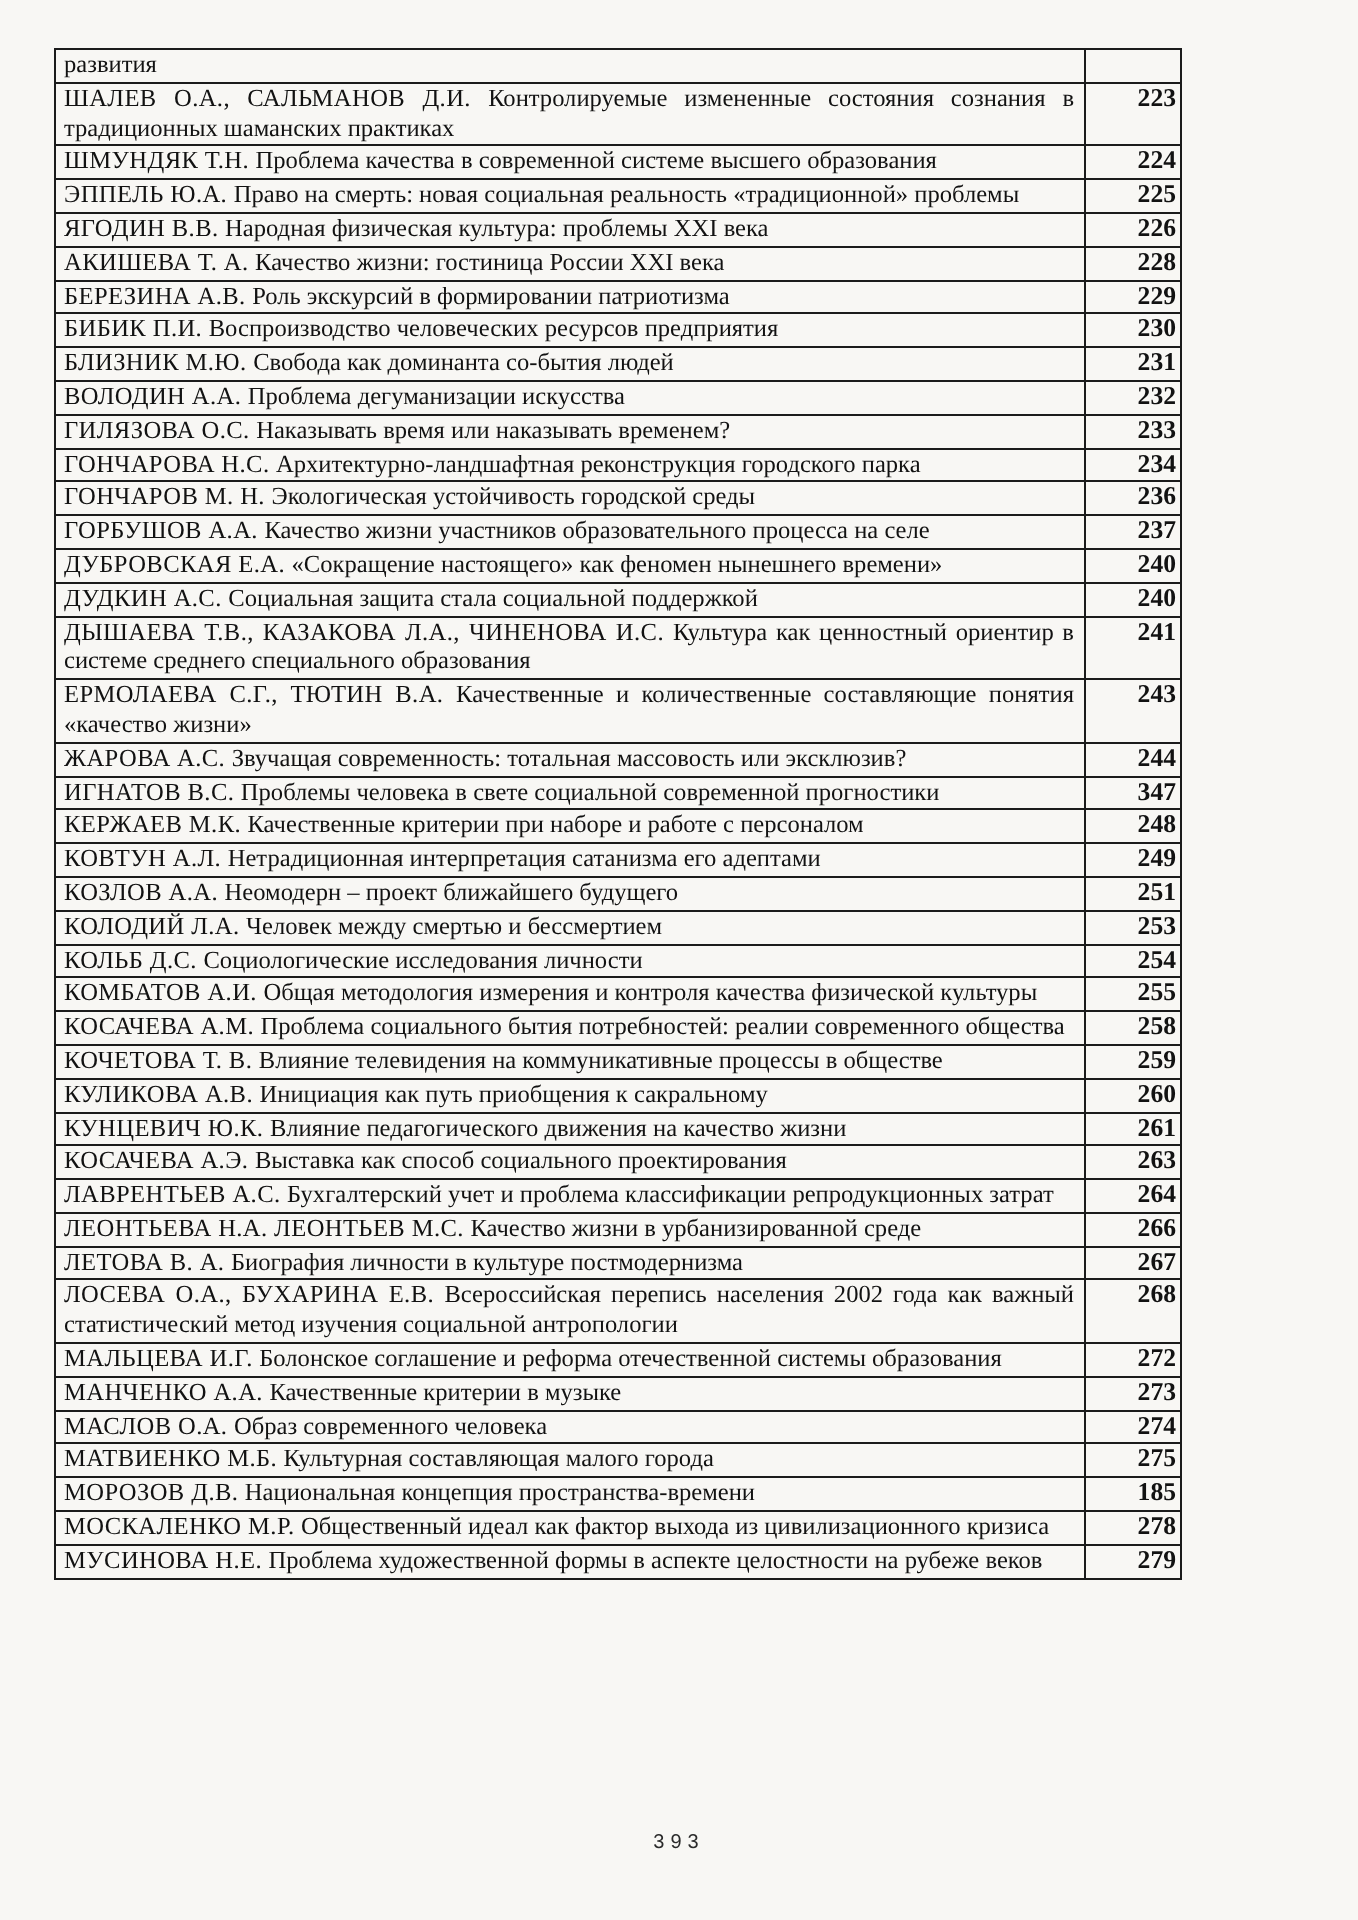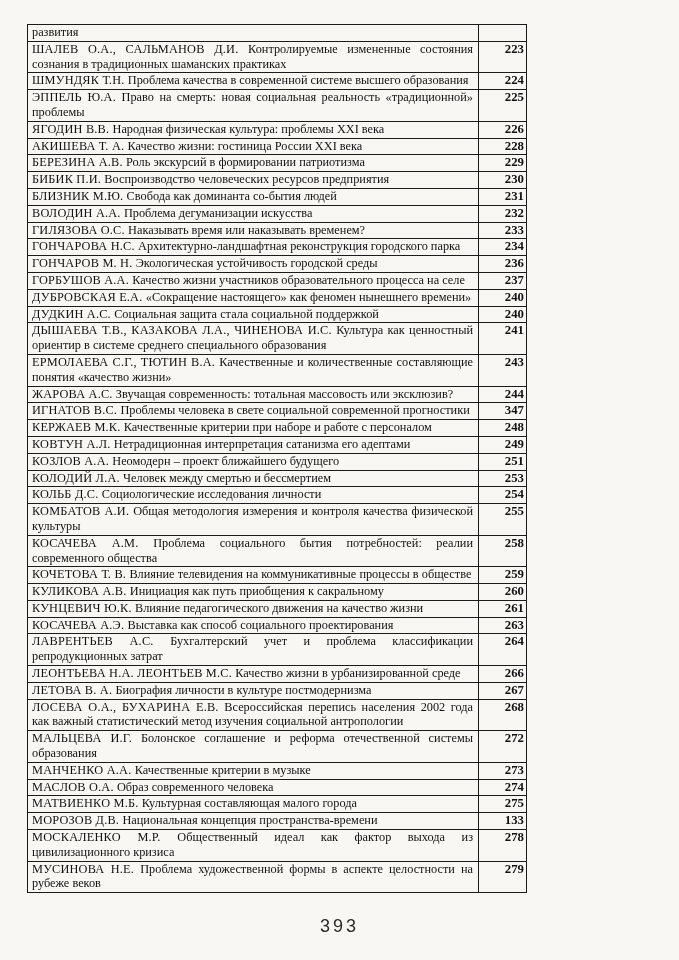--- a/index.html
+++ b/index.html
@@ -16,21 +16,21 @@
   }
   .page {
     position: absolute;
     inset: 0;
     background: #f8f7f4;
   }
   .toc-table {
     position: absolute;
     left: 27px;
     top: 24px;
-    width: 500px;
+    width: 564px;
     border-collapse: collapse;
     table-layout: fixed;
   }
   .toc-table td {
     border: 1.6px solid #1b1b1b;
     vertical-align: top;
   }
   .entry-cell {
     padding: 0 5px 1px 4px;
     font-size: 12.3px;
@@ -54,21 +54,21 @@
     color: #121212;
     padding: 0 2px;
   }
   .footer {
     position: absolute;
     left: 0;
     right: 0;
     top: 916px;
     text-align: center;
     font-family: "Liberation Sans", sans-serif;
-    font-size: 18px;
+    font-size: 10px;
     letter-spacing: 3px;
     color: #2a2a2a;
   }
 </style>
 </head>
 <body>
 
 <div class="page">
 
   <table class="toc-table">
@@ -269,21 +269,21 @@
     <td class="page-cell">274</td>
   </tr>
 
   <tr>
     <td class="entry-cell"><span class="entry-authors">МАТВИЕНКО М.Б. </span><span class="entry-title">Культурная составляющая малого города</span></td>
     <td class="page-cell">275</td>
   </tr>
 
   <tr>
     <td class="entry-cell"><span class="entry-authors">МОРОЗОВ Д.В. </span><span class="entry-title">Национальная  концепция пространства-времени</span></td>
-    <td class="page-cell">133</td>
+    <td class="page-cell">185</td>
   </tr>
 
   <tr>
     <td class="entry-cell"><span class="entry-authors">МОСКАЛЕНКО М.Р. </span><span class="entry-title">Общественный идеал как фактор выхода из цивилизационного кризиса</span></td>
     <td class="page-cell">278</td>
   </tr>
 
   <tr>
     <td class="entry-cell"><span class="entry-authors">МУСИНОВА Н.Е. </span><span class="entry-title">Проблема художественной формы в аспекте целостности на рубеже веков</span></td>
     <td class="page-cell">279</td>

